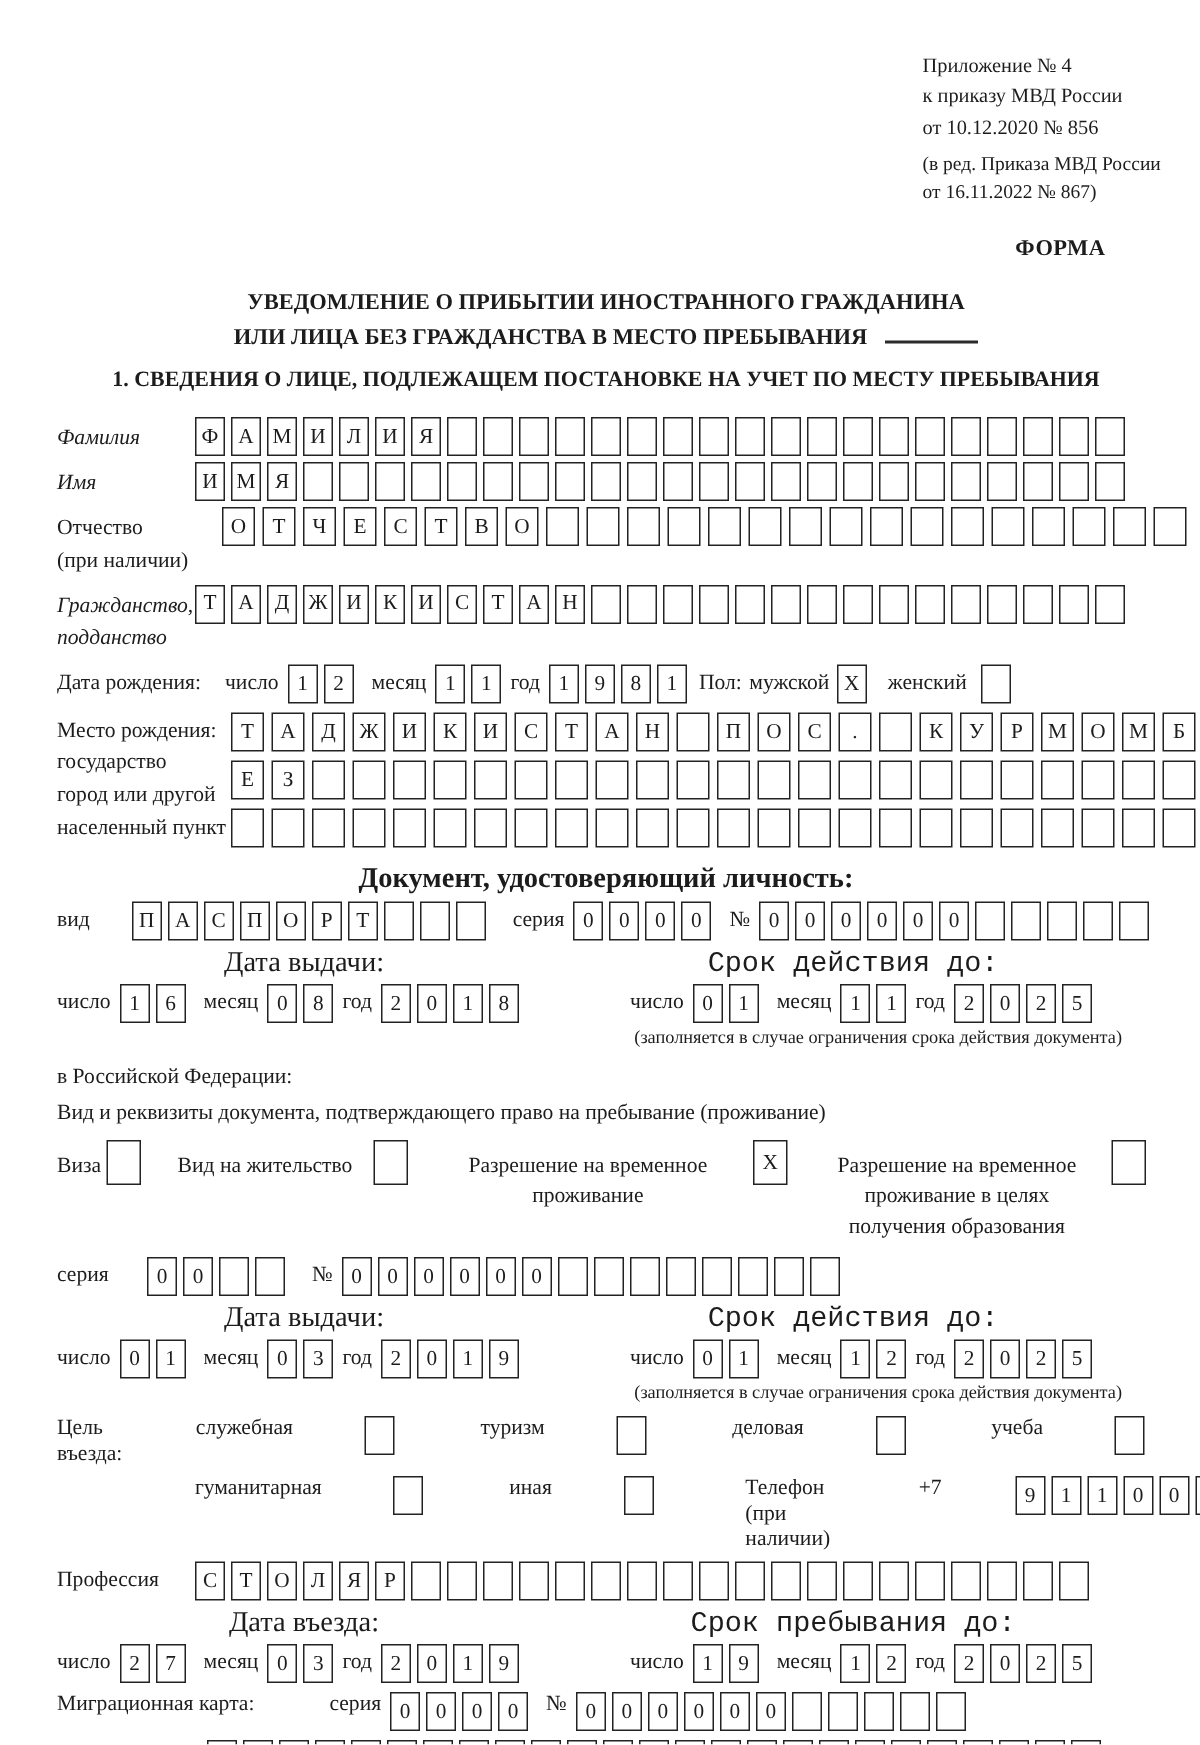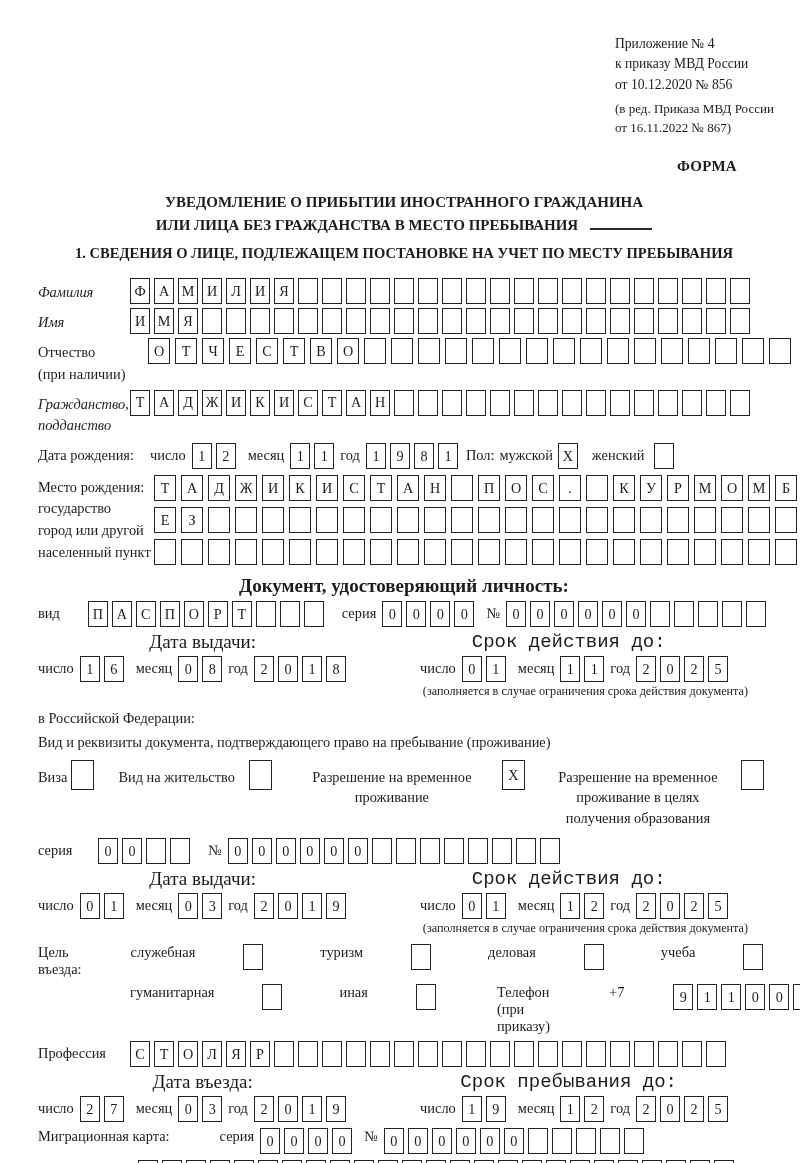--- a/index.html
+++ b/index.html
@@ -547,21 +547,21 @@
 
   <div class="purline" style="padding-left:92px;">
     <span class="plab first">гуманитарная</span>
     <span class="bg">
         <span class="cbox"></span>
       </span>
     <span class="plab">иная</span>
     <span class="bg">
         <span class="cbox"></span>
       </span>
-    <span class="plab" style="margin-left:14px;margin-right:16px;">Телефон (при приказу)</span>
+    <span class="plab" style="margin-left:14px;margin-right:16px;">Телефон (при наличии)</span>
     <span style="margin-right:6px;">+7</span>
     <span class="bg">
         <span class="cbox">9</span>
         <span class="cbox">1</span>
         <span class="cbox">1</span>
         <span class="cbox">0</span>
         <span class="cbox">0</span>
         <span class="cbox">0</span>
         <span class="cbox">0</span>
         <span class="cbox">0</span>

